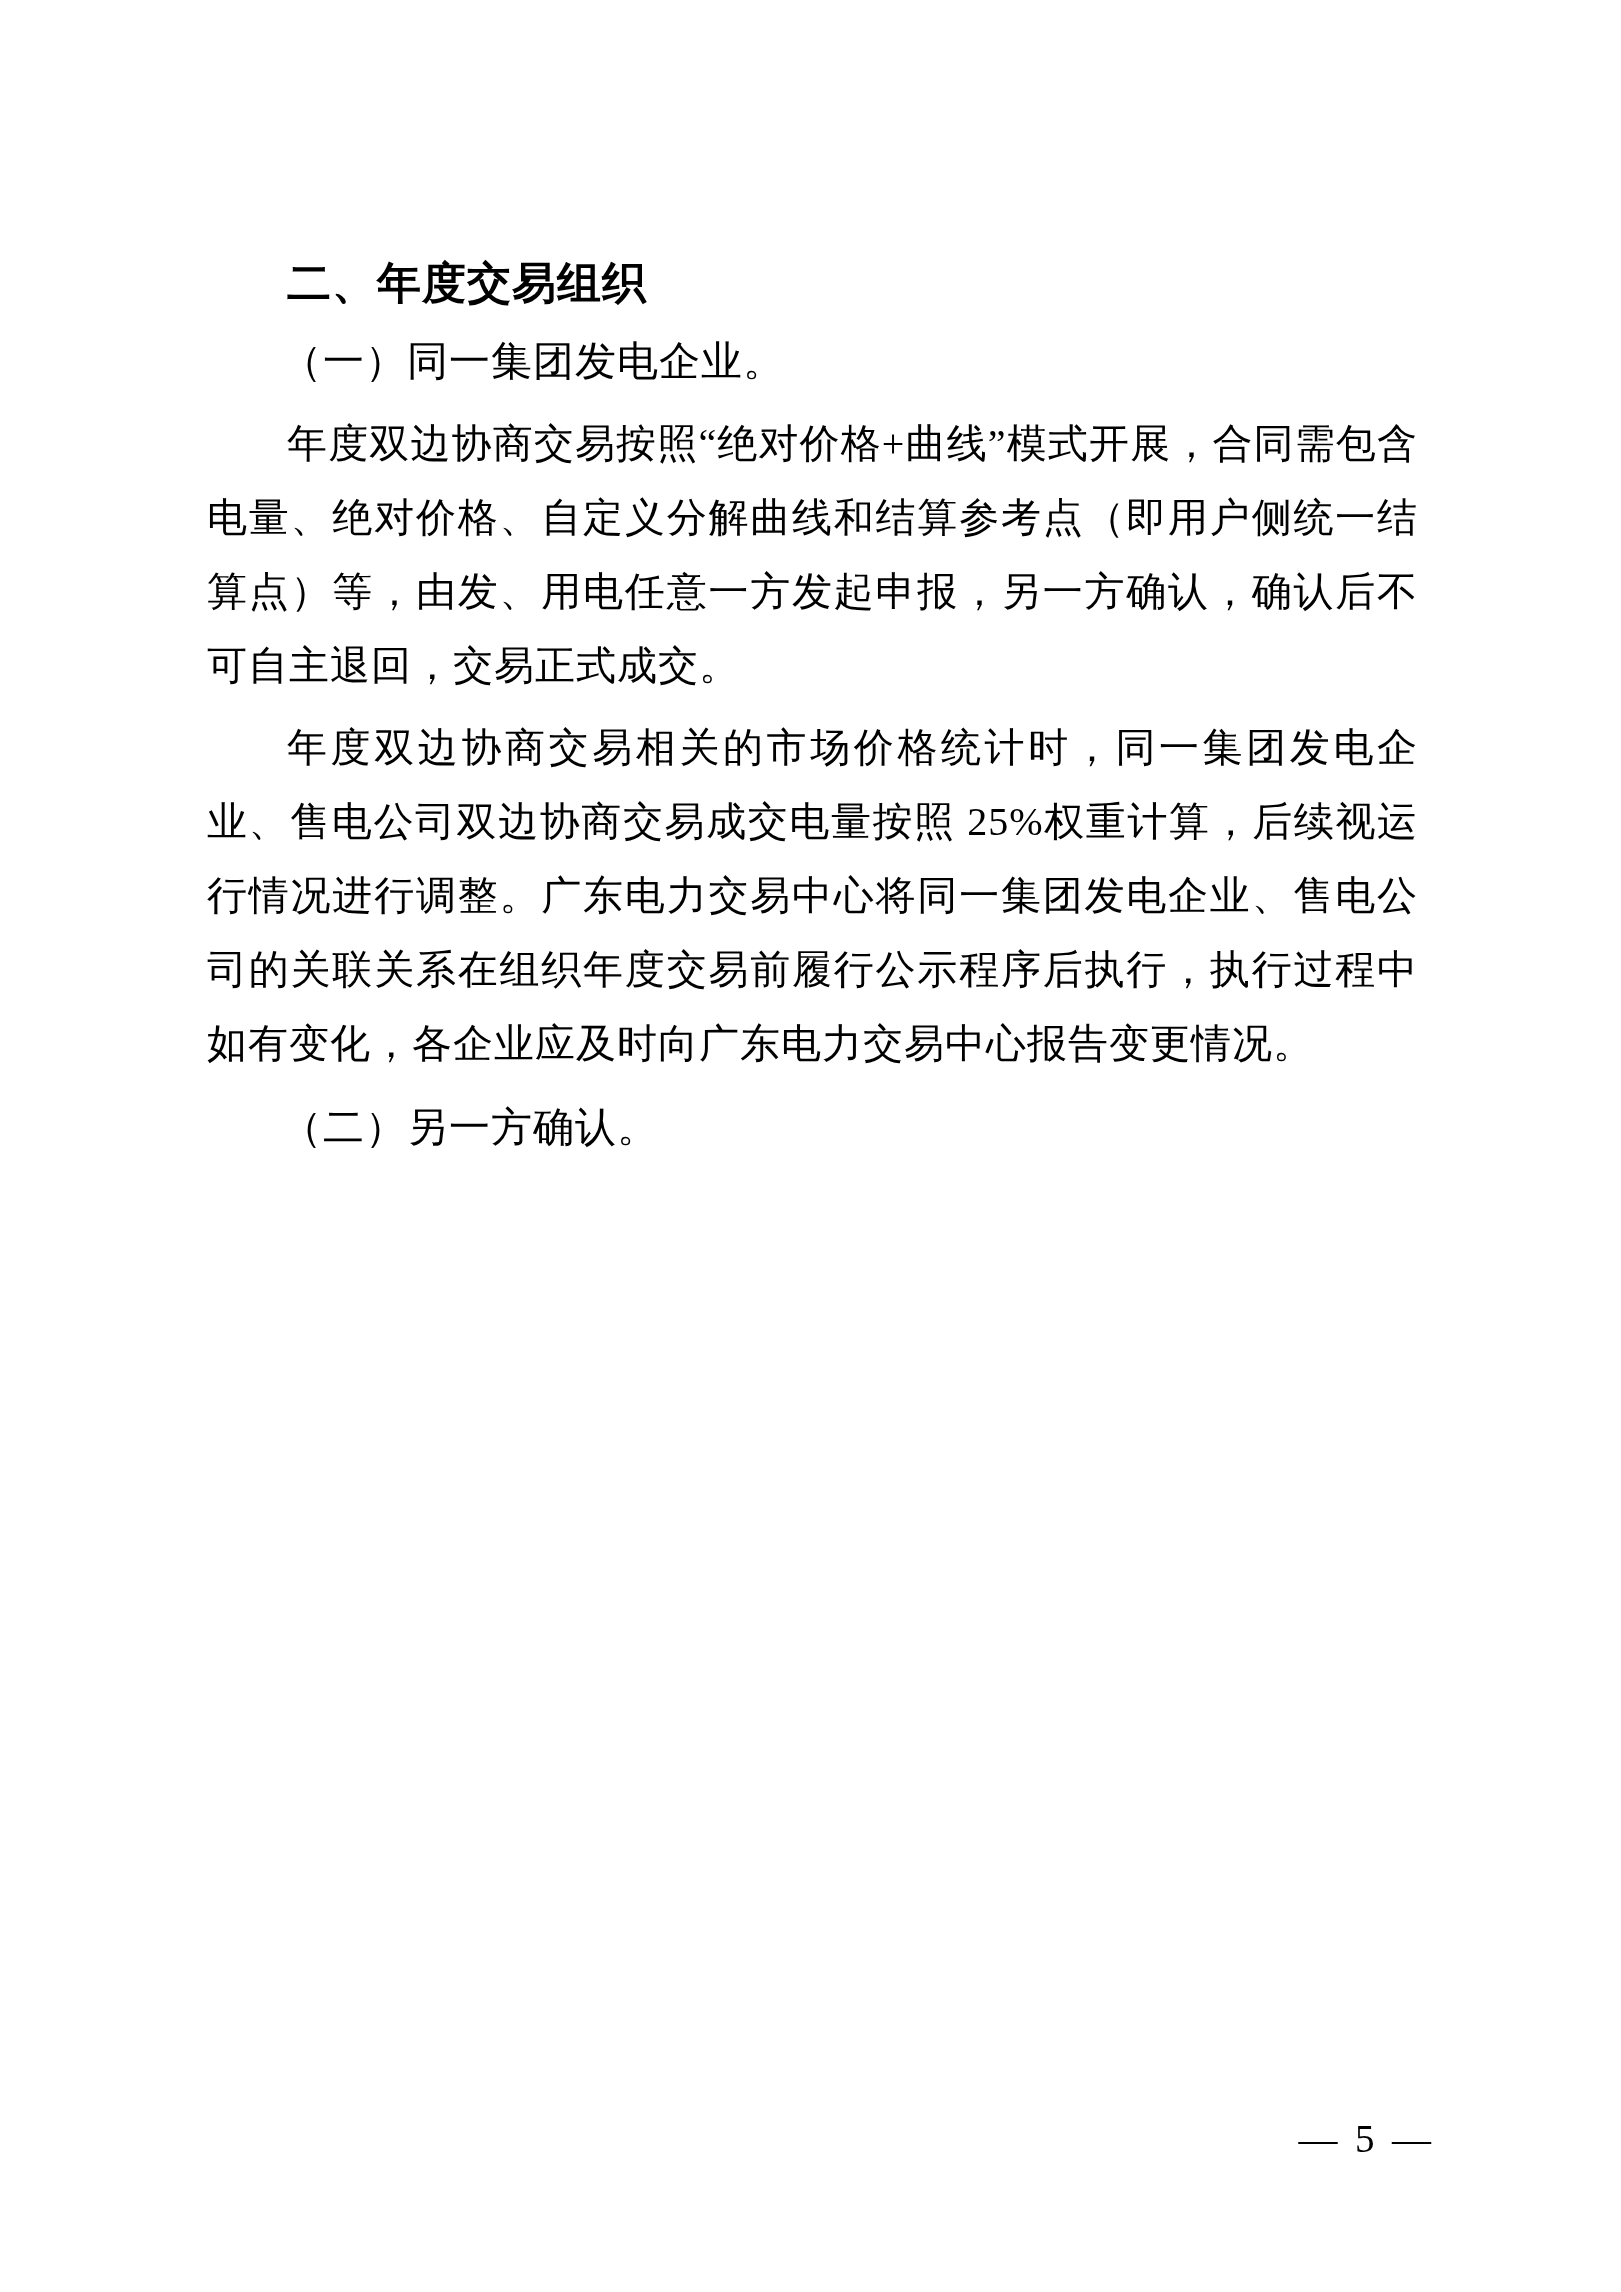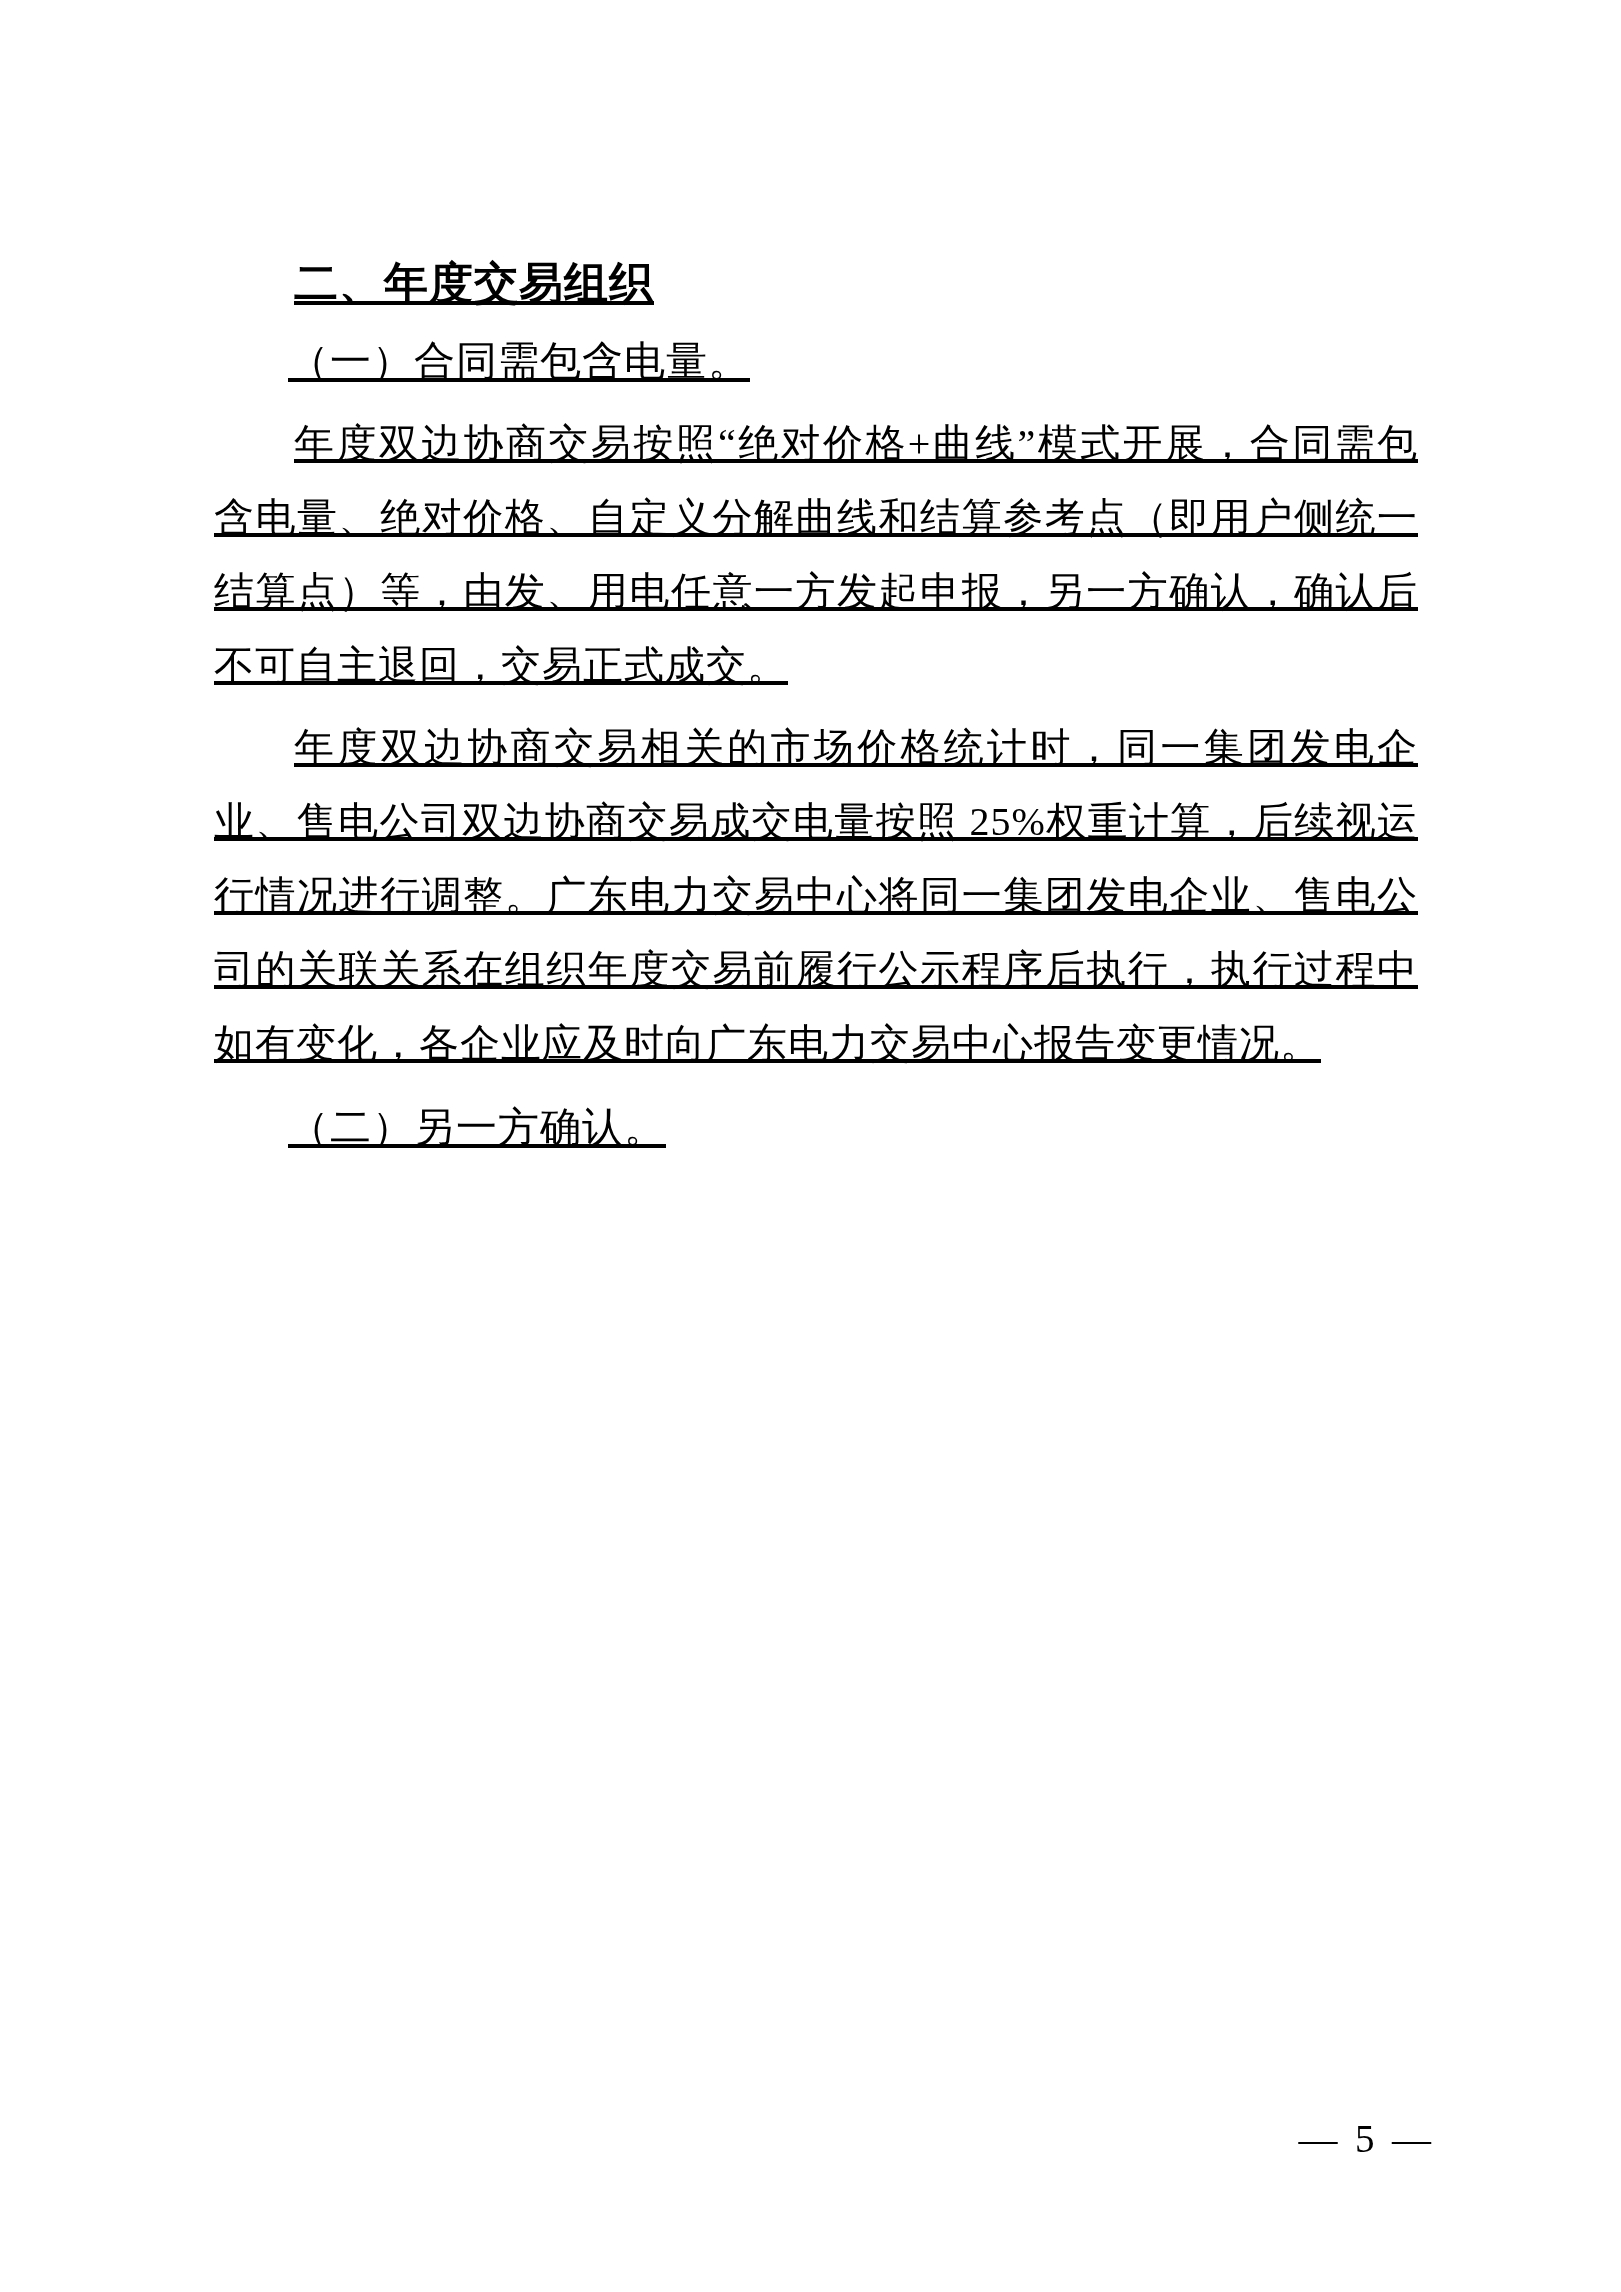--- a/index.html
+++ b/index.html
@@ -16,23 +16,22 @@
     color: #000000;
   }
   .page {
     position: absolute;
     inset: 0;
     background: #ffffff;
   }
   .content {
     position: absolute;
     top: 243px;
-    left: 206px;
+    left: 199px;
     right: 195px;
-    text-decoration: underline;
   }
   .doc-heading {
     font-family: "Liberation Sans", "DejaVu Sans", sans-serif;
     font-weight: 700;
     font-size: 44px;
     line-height: 80px;
     margin: 0;
     text-indent: 2em;
     letter-spacing: 1px;
   }
@@ -63,21 +62,21 @@
     font-family: "Liberation Serif", "DejaVu Serif", serif;
   }
 </style>
 </head>
 <body>
 
 <div class="page">
   <div class="content">
     <h1 class="doc-heading">二、年度交易组织</h1>
 
-    <p class="subheading">（一）合同需包含电量。</p>
+    <p class="subheading">（一）同一集团发电企业。</p>
 
     <p class="para">年度双边协商交易按照“绝对价格+曲线”模式开展，合同需包含电量、绝对价格、自定义分解曲线和结算参考点（即用户侧统一结算点）等，由发、用电任意一方发起申报，另一方确认，确认后不可自主退回，交易正式成交。</p>
 
 
 
     <p class="para">年度双边协商交易相关的市场价格统计时，同一集团发电企业、售电公司双边协商交易成交电量按照 25%权重计算，后续视运行情况进行调整。广东电力交易中心将同一集团发电企业、售电公司的关联关系在组织年度交易前履行公示程序后执行，执行过程中如有变化，各企业应及时向广东电力交易中心报告变更情况。</p>
 
     <p class="subheading">（二）另一方确认。</p>
 
   </div>

